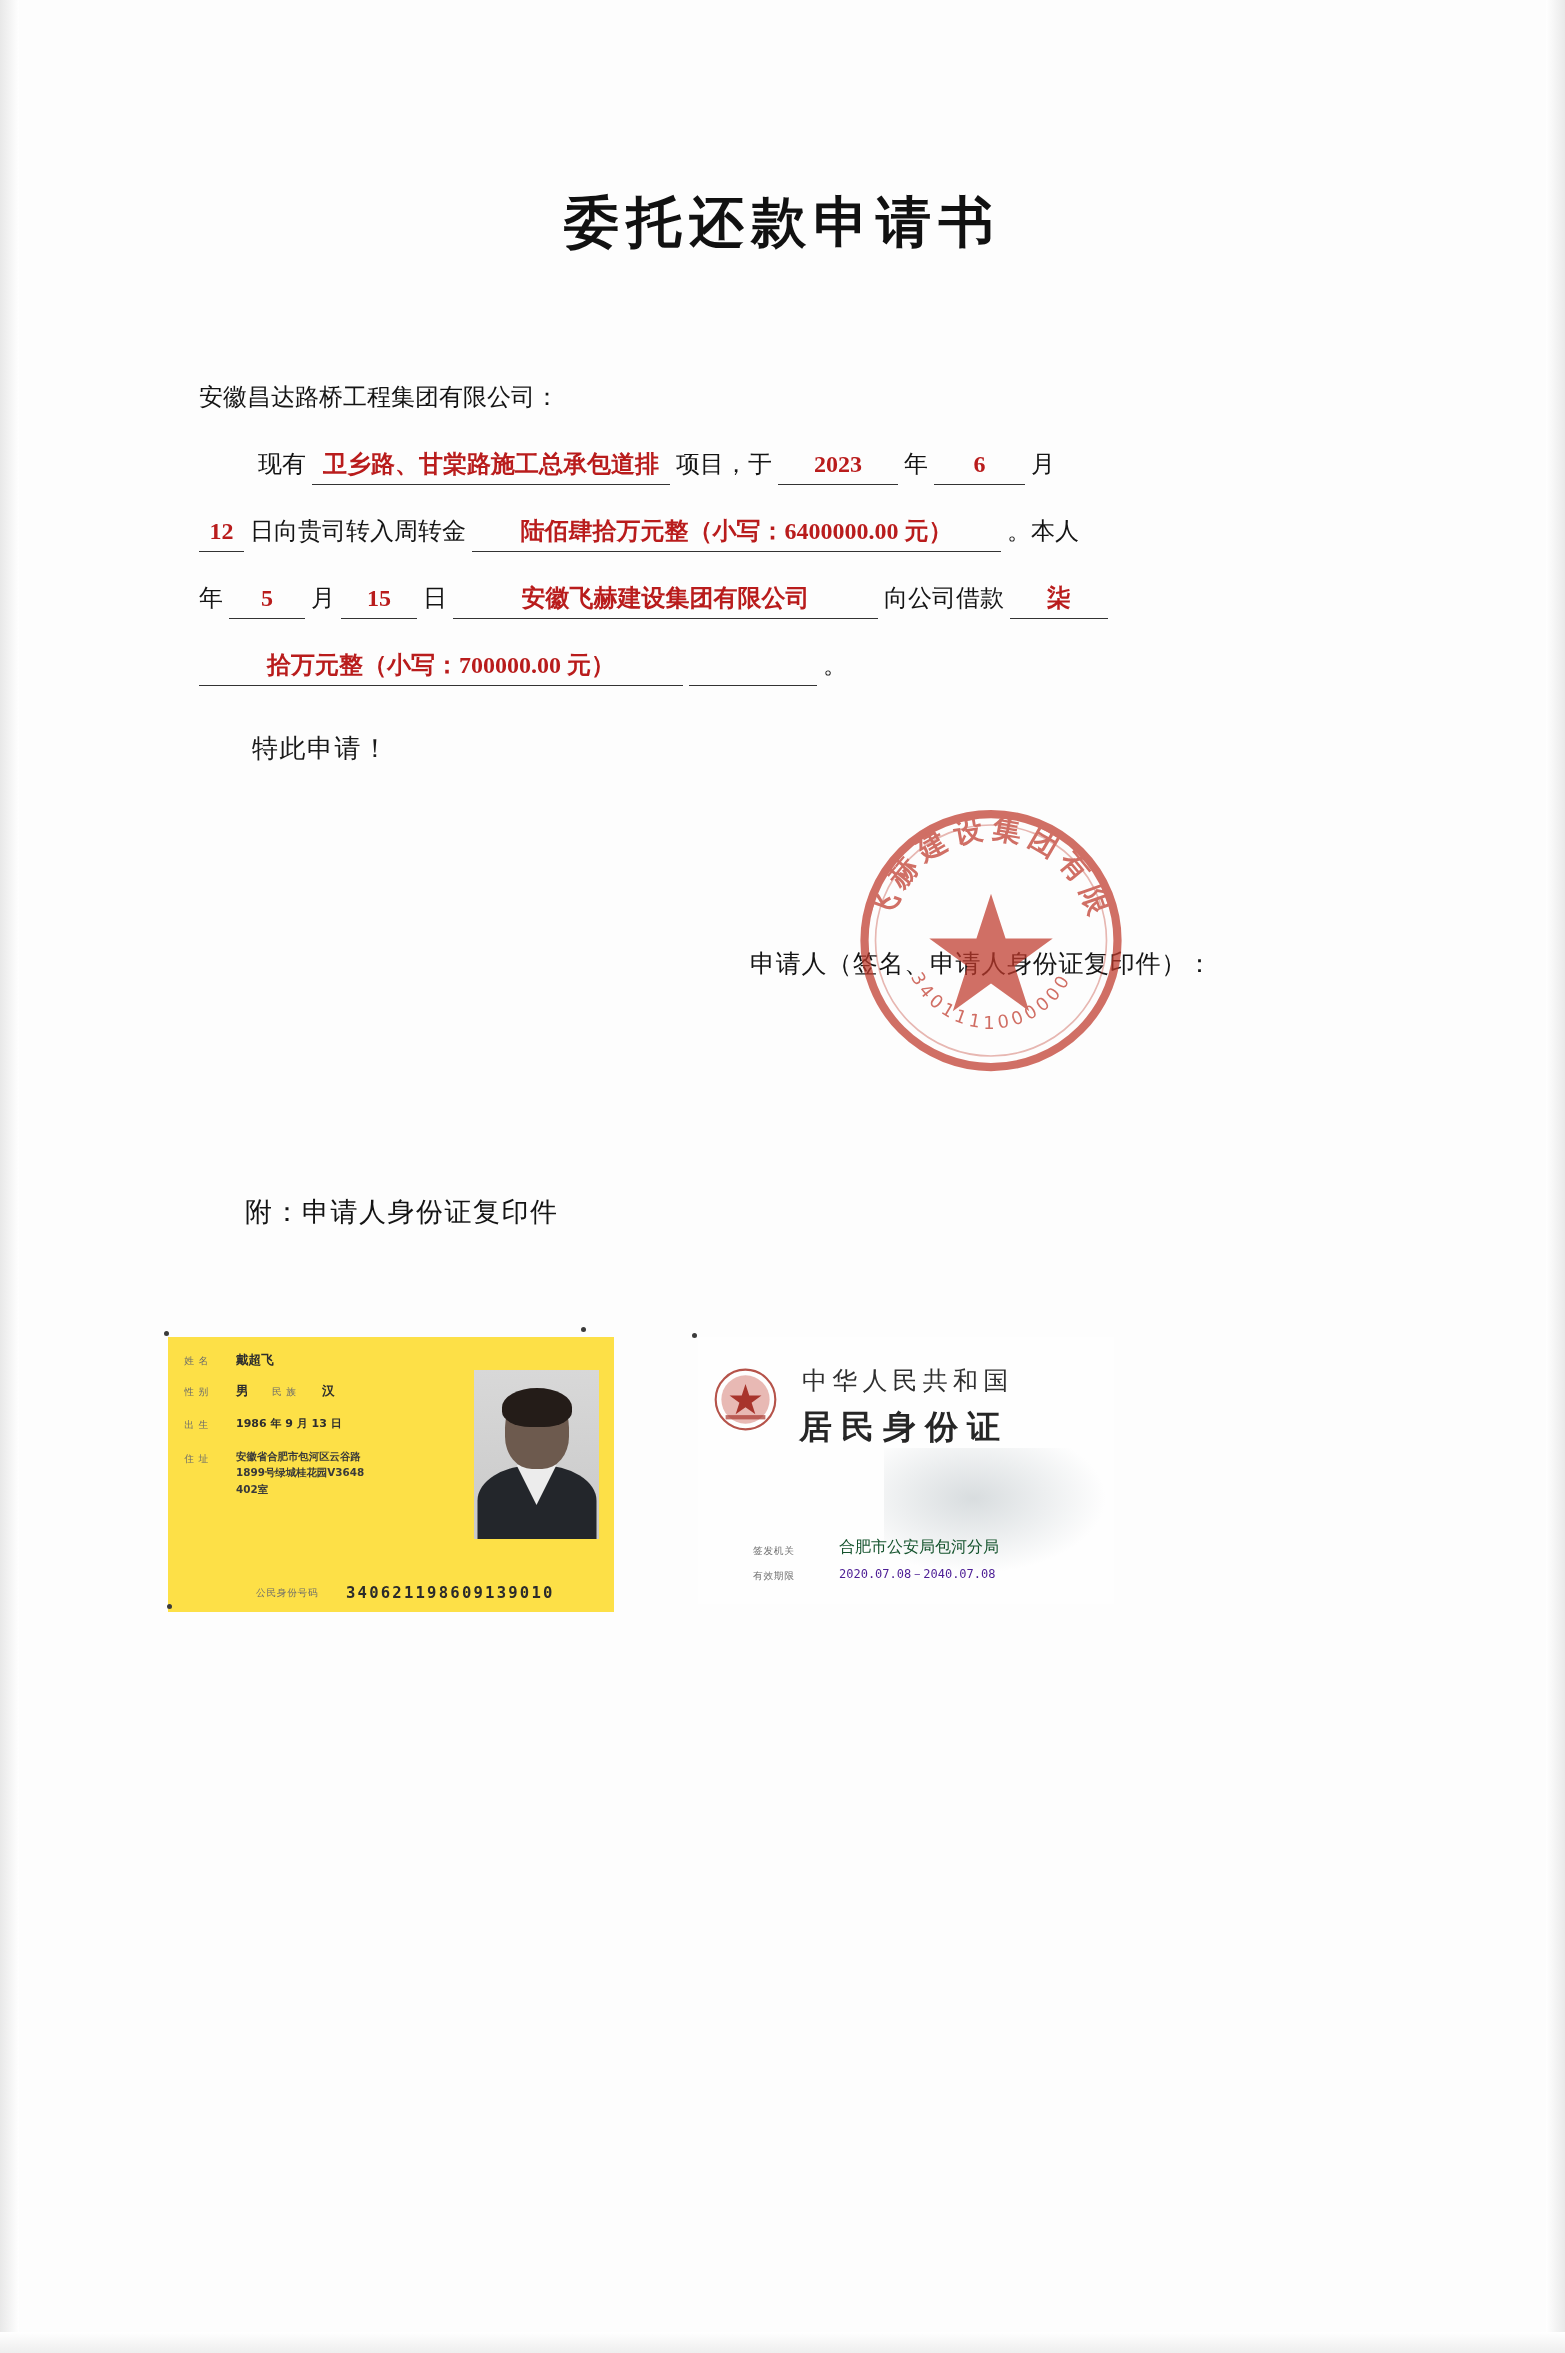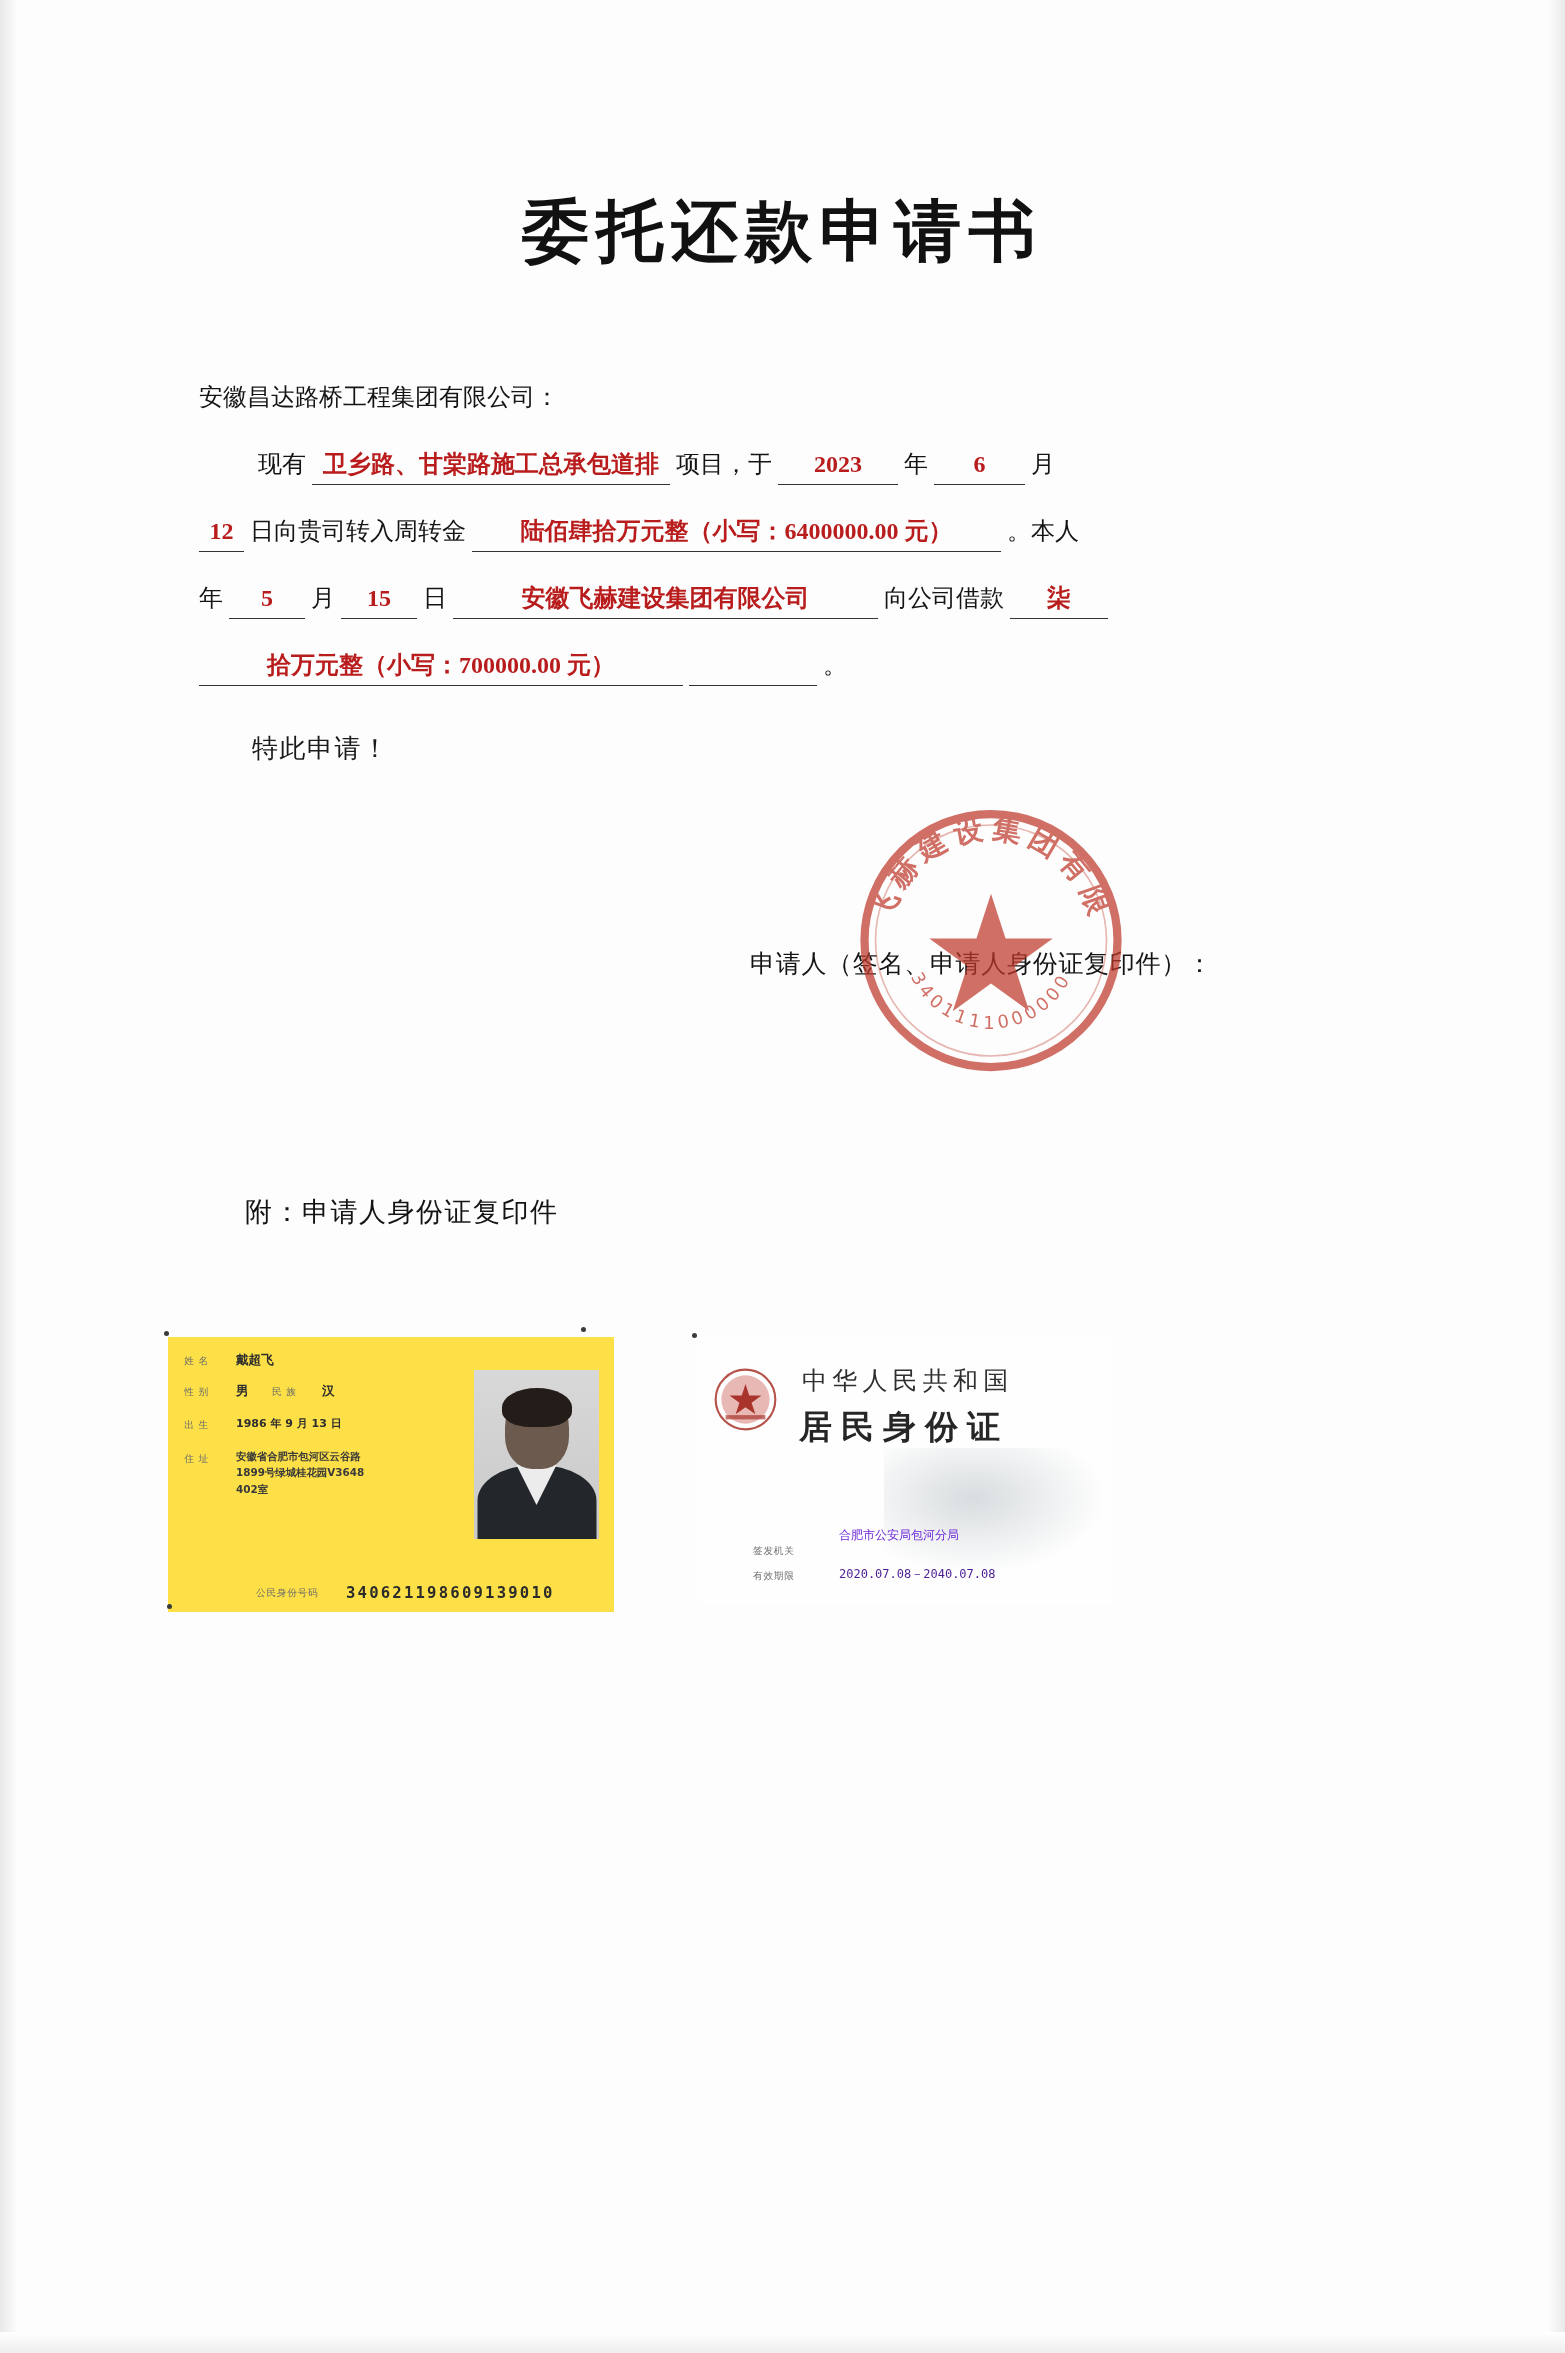--- a/index.html
+++ b/index.html
@@ -34,21 +34,21 @@
   .scan-edge-bottom {
     position: absolute; left: 0; bottom: 0; width: 1565px; height: 22px;
     background: linear-gradient(to top, #ededed, #ffffff);
   }
 
   .doc-title {
     position: absolute;
     left: 0; top: 186px;
     width: 1565px;
     text-align: center;
-    font-size: 67px;
+    font-size: 55px;
     font-weight: bold;
     letter-spacing: 7.4px;
     font-family: "DejaVu Serif", "Liberation Serif", serif;
     color: #111;
   }
 
   .body-block {
     position: absolute;
     left: 199px;
     top: 364px;
@@ -180,21 +180,21 @@
   }
   .id-back .cn-sub {
     position: absolute; left: 101px; top: 68px;
     font-size: 33px; letter-spacing: 9px; color: #262626; font-weight: bold;
     font-family: "DejaVu Serif", "Liberation Serif", serif;
   }
   .id-back .issue-lbl {
     position: absolute; left: 55px; bottom: 46px; font-size: 9.7px; color: #707070; letter-spacing: 0.7px;
   }
   .id-back .issue-val {
-    position: absolute; left: 141px; bottom: 60px; font-size: 12px; color: #6d28d9;
+    position: absolute; left: 141px; bottom: 46px; font-size: 16px; color: #14532d;
   }
   .id-back .valid-lbl {
     position: absolute; left: 55px; bottom: 21px; font-size: 9.7px; color: #707070; letter-spacing: 0.7px;
   }
   .id-back .valid-val {
     position: absolute; left: 141px; bottom: 21px; font-size: 12px; color: #4c1d95;
     font-family: "DejaVu Sans Mono", monospace;
   }
   .smudge {
     position: absolute; left: 186px; top: 111px; width: 223px; height: 126px;

